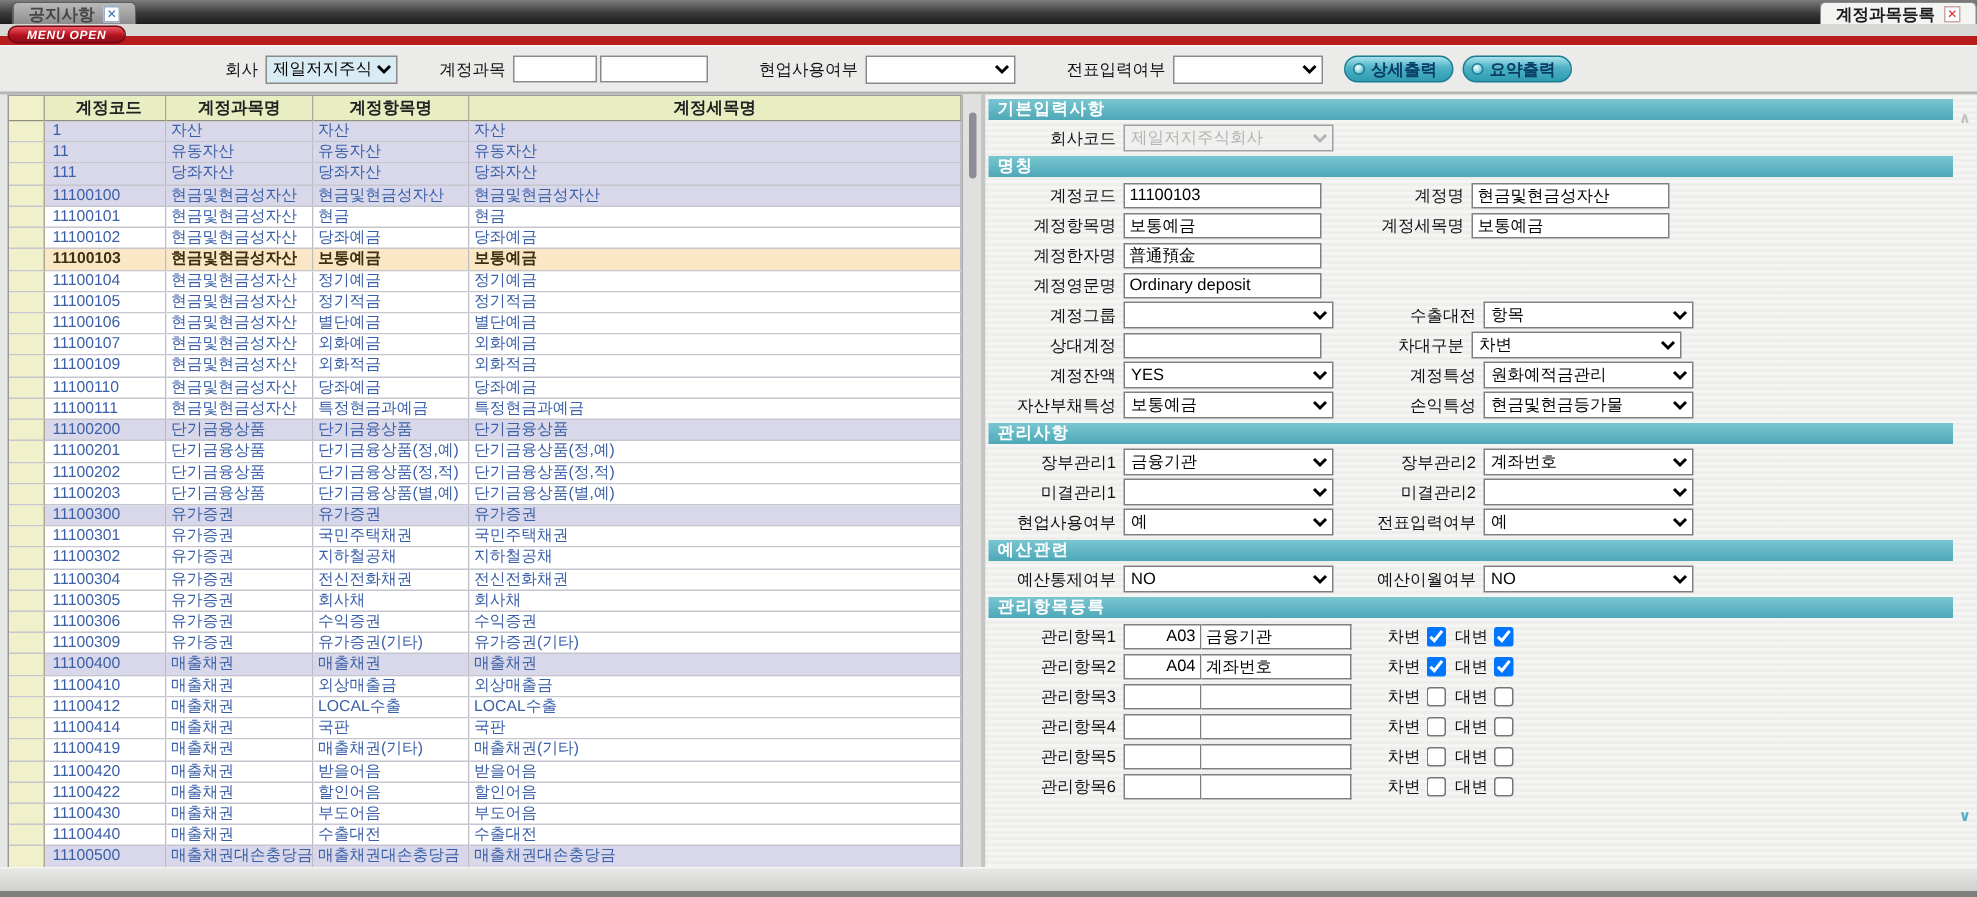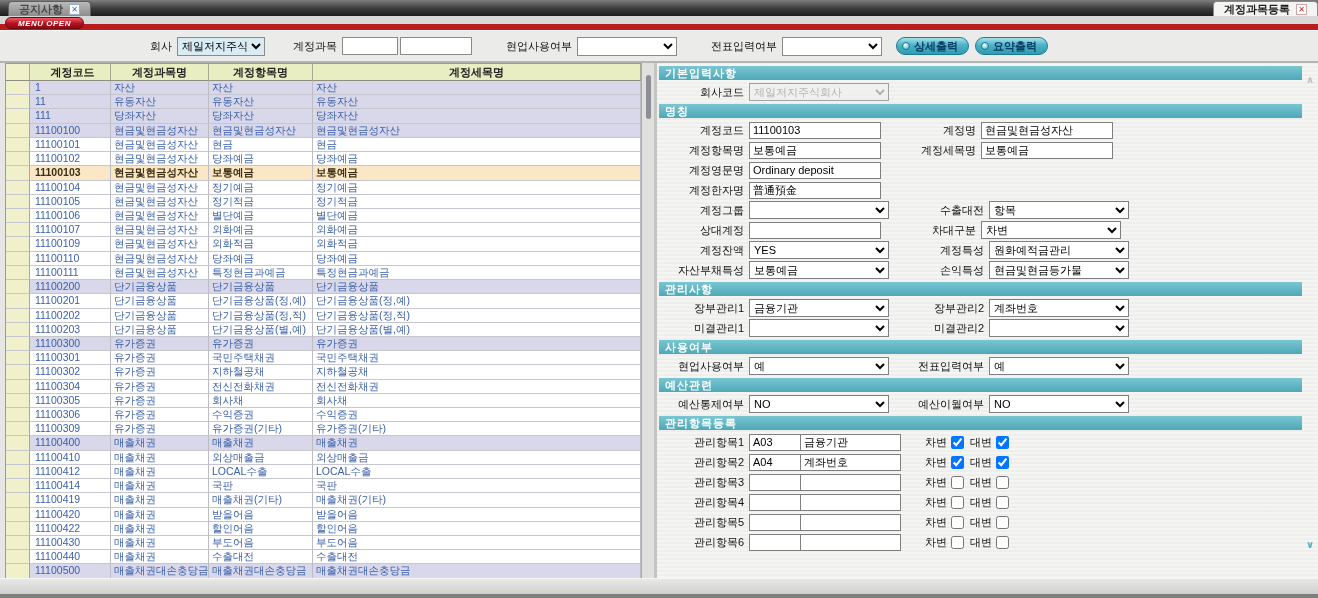--- a/index.html
+++ b/index.html
@@ -62,21 +62,21 @@
   .panel { flex:1 1 auto; background:#f1f1ef; padding:1px 16px 0 2px; position:relative; min-width:0;
     background-image:repeating-linear-gradient(0deg, rgba(255,255,255,.25) 0 2px, rgba(0,0,0,.012) 2px 4px); }
   .sec-header { height:14px; background:linear-gradient(#79c6d1,#4ea8b7); color:#fff; font-weight:bold;
     font-size:11px; line-height:14px; padding-left:6px; margin:2px 0 2px; letter-spacing:1px; }
   .frow { display:flex; align-items:center; height:20px; }
   .flabel  { width:90px;  flex:0 0 auto; text-align:right; padding-right:5px; color:#111; white-space:nowrap; }
   .flabel2 { width:100px; flex:0 0 auto; text-align:right; padding-right:5px; color:#111; white-space:nowrap; }
   input.ftext { width:132px; height:17px; border:1px solid #7f7f7f; font-size:11px; padding:0 3px; background:#fff; }
   select.fsel { width:140px; height:18px; border:1px solid #7f7f7f; font-size:11px; background:#fff; }
   select.fsel:disabled { background:#f0f0ee; color:#9a9a9a; }
-  input.mg-code { width:52px;  height:17px; border:1px solid #7f7f7f; font-size:11px; padding:0 3px; }
+  input.mg-code { width:52px;  height:17px; border:1px solid #7f7f7f; font-size:11px; padding:0 3px;text-align:right; }
   input.mg-name { width:100px; height:17px; border:1px solid #7f7f7f; border-left:none; font-size:11px; padding:0 3px; }
   .dc-lab { margin-left:24px; color:#111; }
   .dc-lab2 { margin-left:6px; color:#111; }
   .frow input[type=checkbox] { width:13px; height:13px; margin-left:4px; }
   .panel-arrow { position:absolute; right:4px; font-size:10px; font-weight:bold; line-height:10px; cursor:pointer; }
   .arrow-up { top:12px; color:#c2c2c0; }
   .arrow-down { bottom:28px; color:#4db2c5; }
 
   
   .bottombar { height:20px; flex:0 0 auto; background:linear-gradient(#e8e8e6,#cfcfcd); border-top:1px solid #f6f6f4; border-bottom:4px solid #7e7e7c; }
@@ -407,26 +407,26 @@
         <span class="flabel2">계정명</span>
         <input class="ftext" value="현금및현금성자산" style="">
       </div>
       <div class="frow">
         <span class="flabel">계정항목명</span>
         <input class="ftext" value="보통예금" style="">
         <span class="flabel2">계정세목명</span>
         <input class="ftext" value="보통예금" style="">
       </div>
       <div class="frow">
+        <span class="flabel">계정한자명</span>
+        <input class="ftext" value="普通預金" style="">
+      </div>
+      <div class="frow">
         <span class="flabel">계정영문명</span>
         <input class="ftext" value="Ordinary deposit" style="">
-      </div>
-      <div class="frow">
-        <span class="flabel">계정한자명</span>
-        <input class="ftext" value="普通預金" style="">
       </div>
 
       <div class="frow">
         <span class="flabel">계정그룹</span>
         <select class="fsel"><option value="" selected=""></option></select>
         <span class="flabel2">수출대전</span>
         <select class="fsel"><option value="항목" selected="">항목</option></select>
       </div>
       <div class="frow">
         <span class="flabel">상대계정</span>
@@ -454,21 +454,20 @@
         <span class="flabel2">장부관리2</span>
         <select class="fsel"><option value="계좌번호" selected="">계좌번호</option></select>
       </div>
       <div class="frow">
         <span class="flabel">미결관리1</span>
         <select class="fsel"><option value="" selected=""></option></select>
         <span class="flabel2">미결관리2</span>
         <select class="fsel"><option value="" selected=""></option></select>
       </div>
 
-      <div class="sec-header">사용여부</div>
       <div class="frow">
         <span class="flabel">현업사용여부</span>
         <select class="fsel"><option value="예" selected="">예</option></select>
         <span class="flabel2">전표입력여부</span>
         <select class="fsel"><option value="예" selected="">예</option></select>
       </div>
 
       <div class="sec-header">예산관련</div>
       <div class="frow">
         <span class="flabel">예산통제여부</span>

